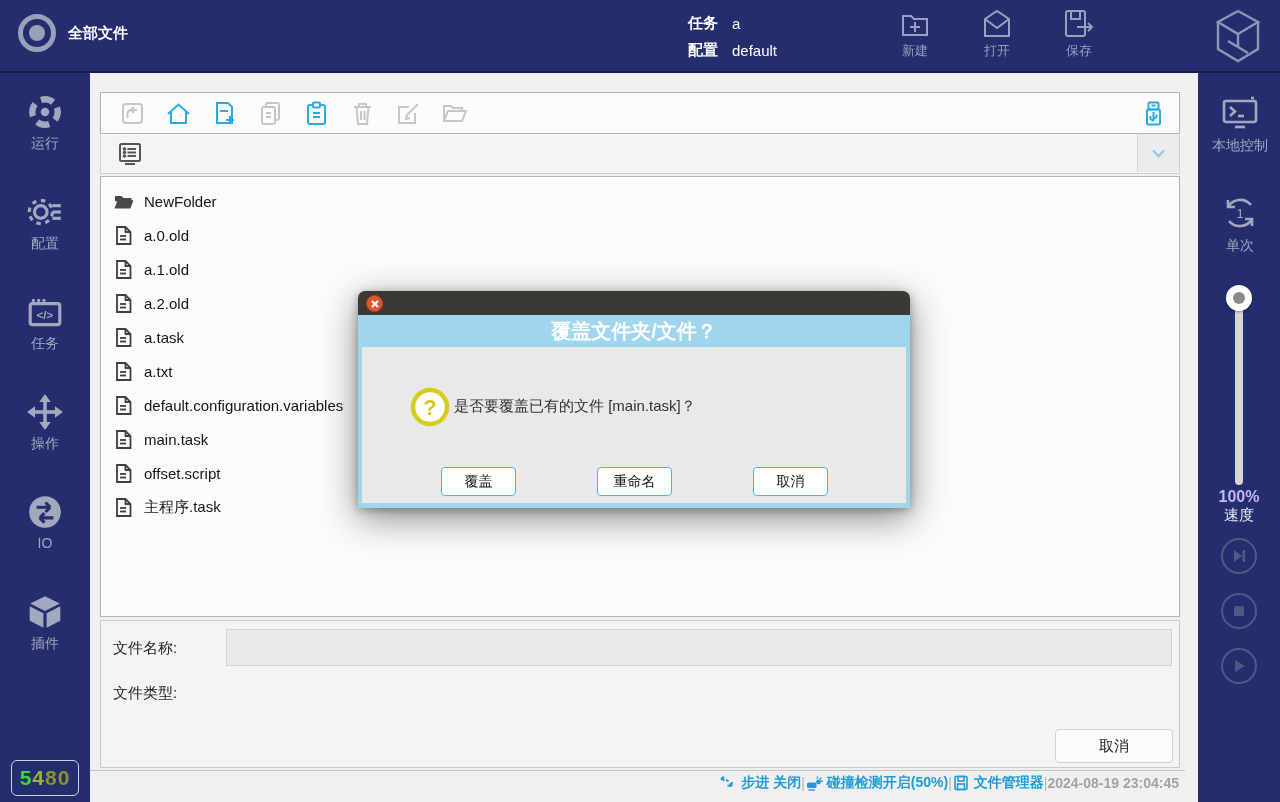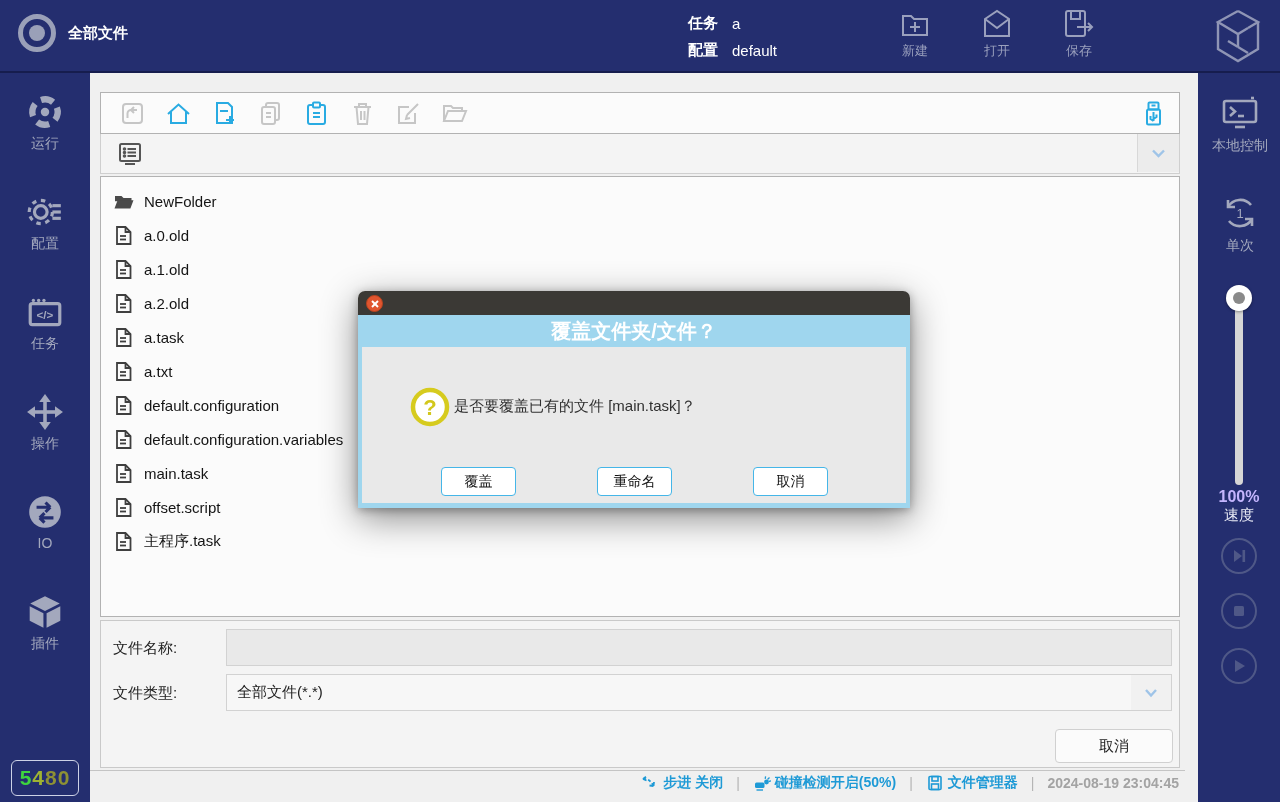--- a/index.html
+++ b/index.html
@@ -66,21 +66,21 @@
   .file-row .fname { font-size:15px; color:#141414; }
 
   .fm-form { position:absolute; left:10px; top:547px; width:1080px; height:148px; background:#f4f4f4; border:1px solid #c9c9c9; }
   .form-label { position:absolute; left:12px; font-size:15px; color:#222; }
   .filename-input { position:absolute; left:125px; top:8px; width:946px; height:37px; background:#e9e9e9; border:1px solid #d2d2d2; font-size:15px; padding:0 10px; color:#222; }
   .filetype { position:absolute; left:125px; top:53px; width:946px; height:37px; background:#f7f7f7; border:1px solid #d2d2d2; display:flex; align-items:center; padding-left:10px; font-size:15px; color:#222; cursor:pointer; }
   .filetype .chev { position:absolute; right:0; top:0; width:40px; height:35px; background:#f1f1f1; display:flex; align-items:center; justify-content:center; }
   .filetype .chev svg { width:14px; height:10px; stroke:#9fc4e8; fill:none; stroke-width:2.4; }
   .form-cancel { position:absolute; left:954px; top:108px; width:118px; height:34px; background:#fbfbfb; border:1px solid #d0d0d0; border-radius:4px; font-size:15px; color:#222; display:flex; align-items:center; justify-content:center; cursor:pointer; font-family:inherit; }
 
-  .statusbar { position:absolute; left:0; top:697px; width:1095px; height:24px; background:#f0f0f0; border-top:1px solid #c4c4c4; display:flex; align-items:center; justify-content:flex-end; gap:13px; padding-right:6px; font-size:14px; font-weight:bold; color:#1e9ad6; }
+  .statusbar { position:absolute; left:0; top:697px; width:1095px; height:24px; background:#f0f0f0; border-top:1px solid #c4c4c4; display:flex; align-items:center; justify-content:flex-end; gap:0; padding-right:6px; font-size:14px; font-weight:bold; color:#1e9ad6; }
   .statusbar svg { width:18px; height:18px; }
   .sb-sep { color:#b5b5b5; font-weight:normal; }
   .sb-time { color:#a3a3a3; }
   .sb-group { display:flex; align-items:center; gap:4px; }
 
   
   .dialog { position:absolute; left:358px; top:291px; width:552px; height:217px; box-shadow:0 10px 36px rgba(0,0,0,.45), 0 2px 10px rgba(0,0,0,.3); border-radius:7px 7px 0 0; z-index:50; }
   .dlg-titlebar { position:absolute; left:0; top:0; width:552px; height:24px; background:#3b3935; border-radius:7px 7px 0 0; }
   .dlg-close { position:absolute; left:8px; top:4px; width:17px; height:17px; background:#e0552f; border:1px solid #b8431f; border-radius:50%; display:flex; align-items:center; justify-content:center; cursor:pointer; }
   .dlg-close svg { width:8px; height:8px; stroke:#fff; stroke-width:2; }
@@ -406,29 +406,20 @@
           </svg>
         <span class="fname">a.txt</span>
       </div>
       <div class="file-row">
         <svg viewBox="0 0 21 21" fill="none" stroke="#3f3f3f" stroke-width="1.8">
             <path d="M4 2 H12.5 L17.5 7 V19 H4 Z"></path>
             <path d="M12.5 2 V7 H17.5"></path>
             <line x1="7" y1="11" x2="13" y2="11"></line>
             <line x1="7" y1="14.5" x2="13" y2="14.5"></line>
           </svg>
-        <span class="fname">default.configuration</span>
-      </div>
-      <div class="file-row">
-        <svg viewBox="0 0 21 21" fill="none" stroke="#3f3f3f" stroke-width="1.8">
-            <path d="M4 2 H12.5 L17.5 7 V19 H4 Z"></path>
-            <path d="M12.5 2 V7 H17.5"></path>
-            <line x1="7" y1="11" x2="13" y2="11"></line>
-            <line x1="7" y1="14.5" x2="13" y2="14.5"></line>
-          </svg>
         <span class="fname">default.configuration.variables</span>
       </div>
       <div class="file-row">
         <svg viewBox="0 0 21 21" fill="none" stroke="#3f3f3f" stroke-width="1.8">
             <path d="M4 2 H12.5 L17.5 7 V19 H4 Z"></path>
             <path d="M12.5 2 V7 H17.5"></path>
             <line x1="7" y1="11" x2="13" y2="11"></line>
             <line x1="7" y1="14.5" x2="13" y2="14.5"></line>
           </svg>
         <span class="fname">main.task</span>
@@ -450,28 +441,20 @@
             <line x1="7" y1="14.5" x2="13" y2="14.5"></line>
           </svg>
         <span class="fname">主程序.task</span>
       </div>
     </div>
 
     <div class="fm-form">
       <span class="form-label" style="top:18px">文件名称:</span>
       <input class="filename-input" type="text" value="" style="">
       <span class="form-label" style="top:63px">文件类型:</span>
-      <div class="filetype">
-        <span>全部文件(*.*)</span>
-        <span class="chev">
-          <svg viewBox="0 0 14 10">
-              <polyline points="2,2 7,7.5 12,2"></polyline>
-            </svg>
-        </span>
-      </div>
       <button class="form-cancel">取消</button>
     </div>
 
     <div class="statusbar">
       <span class="sb-group">
         <svg viewBox="0 0 18 18" fill="none" stroke="#1e9ad6" stroke-width="1.8">
             <path d="M2 5 C7 4.5 10 7 12.5 12" stroke-dasharray="3 2.2"></path>
             <path d="M12.5 12 l-4 -0.5 M12.5 12 l0.5 -4"></path>
             <path d="M2 5 l3 -2.2 M2 5 l3.5 1.5"></path>
           </svg>

